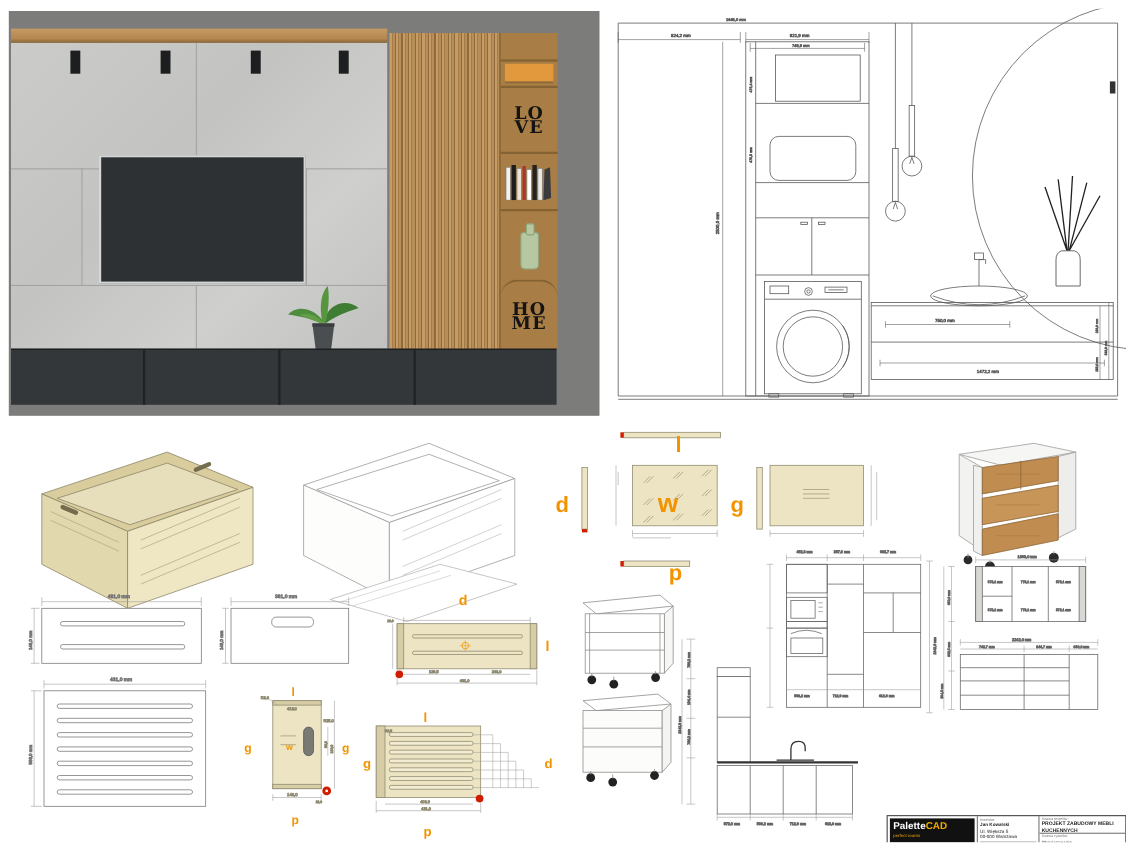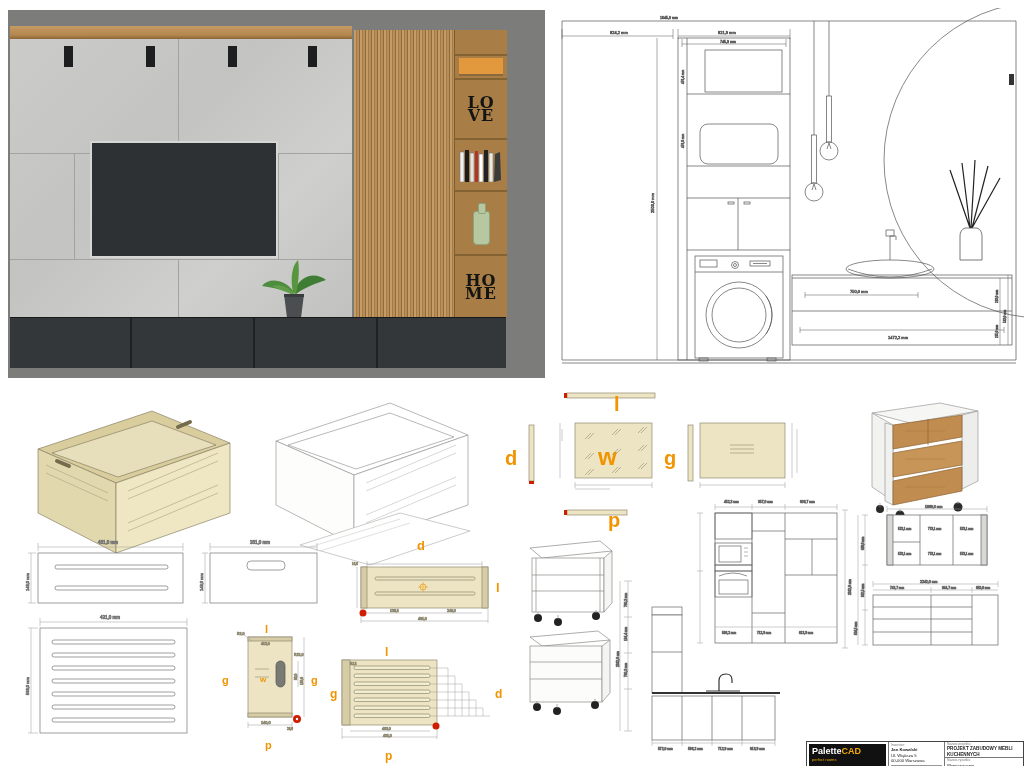--- a/index.html
+++ b/index.html
@@ -95,21 +95,21 @@
           <rect x="16" y="3" width="3" height="31" fill="#b0342a"></rect>
           <rect x="20" y="6" width="4" height="28" fill="#fff" stroke="#777" stroke-width="0.6"></rect>
           <rect x="25" y="2" width="4" height="32" fill="#222"></rect>
           <rect x="30" y="5" width="4" height="29" fill="#ece9e2" stroke="#777" stroke-width="0.6"></rect>
           <polygon points="35,34 42,32 41,4 36,6" fill="#3b3b3b"></polygon>
         </svg>
       </div>
       <div class="sec" style="height:62px;">
         <div class="bottle"></div>
       </div>
-      <div class="sec" style="flex:1;">
+      <div class="sec" style="flex:1;border-radius:16px;">
         <div class="decor-word"><span>HO</span><br>
         <span>ME</span></div>
       </div>
     </div>
     <div class="abs cabs">
       <div class="cab-div" style="left:120px;"></div>
       <div class="cab-div" style="left:243px;"></div>
       <div class="cab-div" style="left:366px;"></div>
     </div>
   </div>

